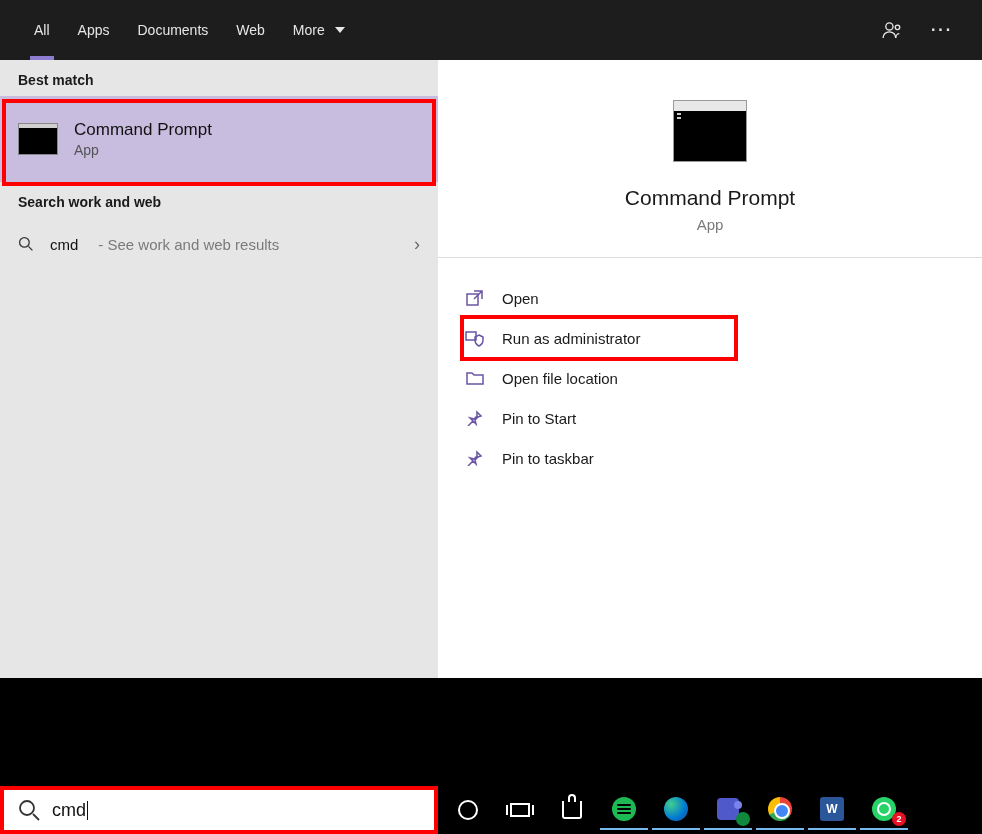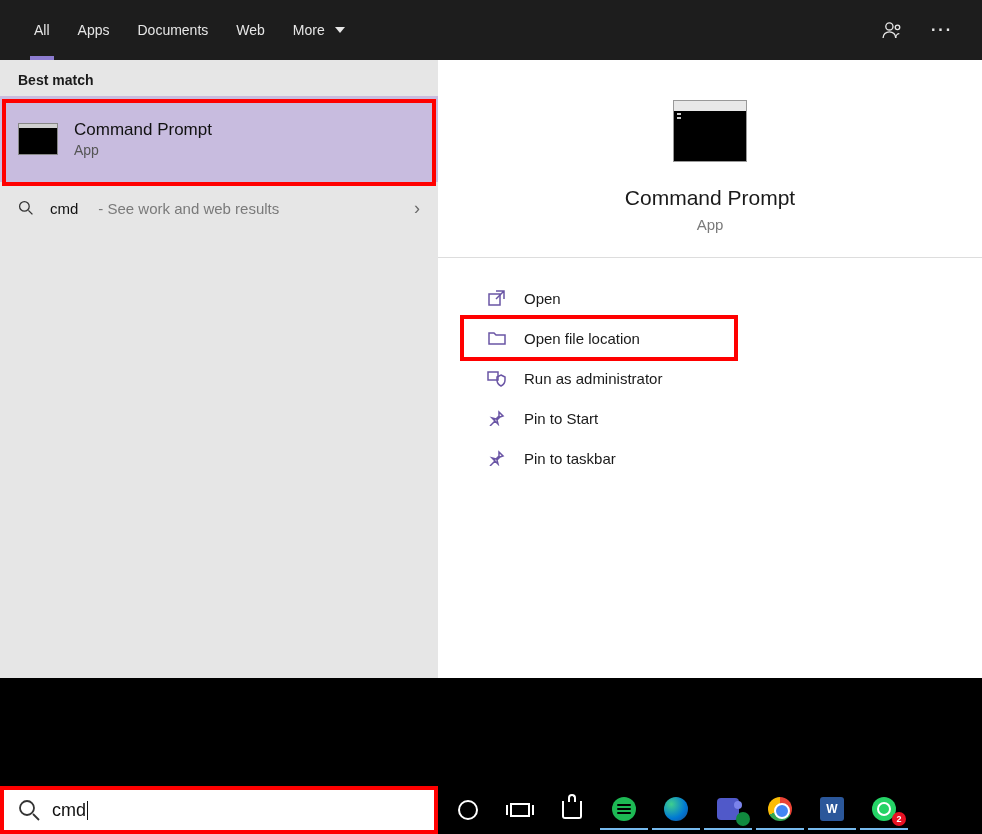--- a/index.html
+++ b/index.html
@@ -38,21 +38,21 @@
     .web-row .arrow { margin-left:auto; color:#6a6a6a; font-size:18px;}
 
     
     .detail-top { display:flex; flex-direction:column; align-items:center; padding:40px 0 24px; border-bottom:1px solid #ddd; }
     .cmd-thumb-lg { width:74px; height:62px; background:#000; border:1px solid #999; position:relative; margin-bottom:24px;}
     .cmd-thumb-lg::before{content:"";position:absolute;top:0;left:0;right:0;height:10px;background:#e8e8e8;}
     .cmd-thumb-lg::after{content:"";position:absolute;top:12px;left:3px;width:4px;height:2px;background:#ccc;box-shadow:0 4px 0 #ccc;}
     .detail-title { font-size:21px; color:#1a1a1a; }
     .detail-sub { font-size:15px; color:#7a7a7a; margin-top:6px; }
 
-    .actions { padding:20px 44px; position:relative;}
+    .actions { padding:20px 22px; position:relative;}
     .action-row { display:flex; align-items:center; height:40px; cursor:pointer; padding-left:4px;}
     .action-icon { width:22px; height:20px; margin-right:16px; display:flex;align-items:center;justify-content:center; color:#6a55a5;}
     .action-label { font-size:15px; color:#1a1a1a; }
     .red-box-2 { border:4px solid #ff0000; position:absolute; top:57px; left:22px; width:278px; height:46px; pointer-events:none; z-index:5;}
 
     
     .bottom-area { position:absolute; bottom:0; left:0; right:0; height:48px; display:flex; }
     .search-box { width:438px; height:48px; background:#fff; display:flex; align-items:center; padding:0 14px; border:4px solid #ff0000;}
     .search-box svg { margin-right:12px; }
     .search-text { font-size:18px; color:#111; position:relative; }
@@ -115,20 +115,21 @@
   <div class="left-col">
     <div class="section-label">Best match</div>
     <div class="red-box-1"></div>
     <div class="best-match-item">
       <div class="cmd-thumb-sm"></div>
       <div class="best-match-text">
         <div class="title">Command Prompt</div>
         <div class="sub">App</div>
       </div>
     </div>
+    <div class="section-label">Search work and web</div>
     <div class="web-row">
       <svg class="search-icon-sm" viewBox="0 0 20 20">
           <g stroke="#333" stroke-width="1.6" fill="none">
             <circle cx="8" cy="8" r="6"></circle>
             <line x1="13" y1="13" x2="18" y2="18"></line>
           </g>
         </svg>
       <span class="query">cmd</span>
       <span class="hint"> - See work and web results</span>
       <span class="arrow">›</span>
@@ -149,38 +150,38 @@
               <g stroke="#6a55a5" stroke-width="1.5" fill="none">
                 <rect x="1" y="4" width="11" height="11"></rect>
                 <path d="M8 1h8v8M16 1l-8 8"></path>
               </g>
             </svg>
         </span>
         <span class="action-label">Open</span>
       </div>
       <div class="action-row">
         <span class="action-icon">
-          <svg width="18" height="16" viewBox="0 0 18 16">
-              <g stroke="#6a55a5" stroke-width="1.5" fill="none">
-                <path d="M1 3h5l2 2h9v9H1z"></path>
-              </g>
-            </svg>
-        </span>
-        <span class="action-label">Open file location</span>
-      </div>
-      <div class="action-row">
-        <span class="action-icon">
           <svg width="20" height="18" viewBox="0 0 20 18">
               <g stroke="#6a55a5" stroke-width="1.5" fill="none">
                 <rect x="1" y="3" width="10" height="8"></rect>
                 <path d="M14 6l4 2v3c0 3-2 5-4 6-2-1-4-3-4-6V8z"></path>
               </g>
             </svg>
         </span>
         <span class="action-label">Run as administrator</span>
+      </div>
+      <div class="action-row">
+        <span class="action-icon">
+          <svg width="18" height="16" viewBox="0 0 18 16">
+              <g stroke="#6a55a5" stroke-width="1.5" fill="none">
+                <path d="M1 3h5l2 2h9v9H1z"></path>
+              </g>
+            </svg>
+        </span>
+        <span class="action-label">Open file location</span>
       </div>
       <div class="action-row">
         <span class="action-icon">
           <svg width="18" height="16" viewBox="0 0 18 16">
               <g stroke="#6a55a5" stroke-width="1.5" fill="none">
                 <path d="M11 2l4 4-3 1-3 3 1 4-3-3-5 5 5-5-3-3 4 1 3-3z"></path>
               </g>
             </svg>
         </span>
         <span class="action-label">Pin to Start</span>

